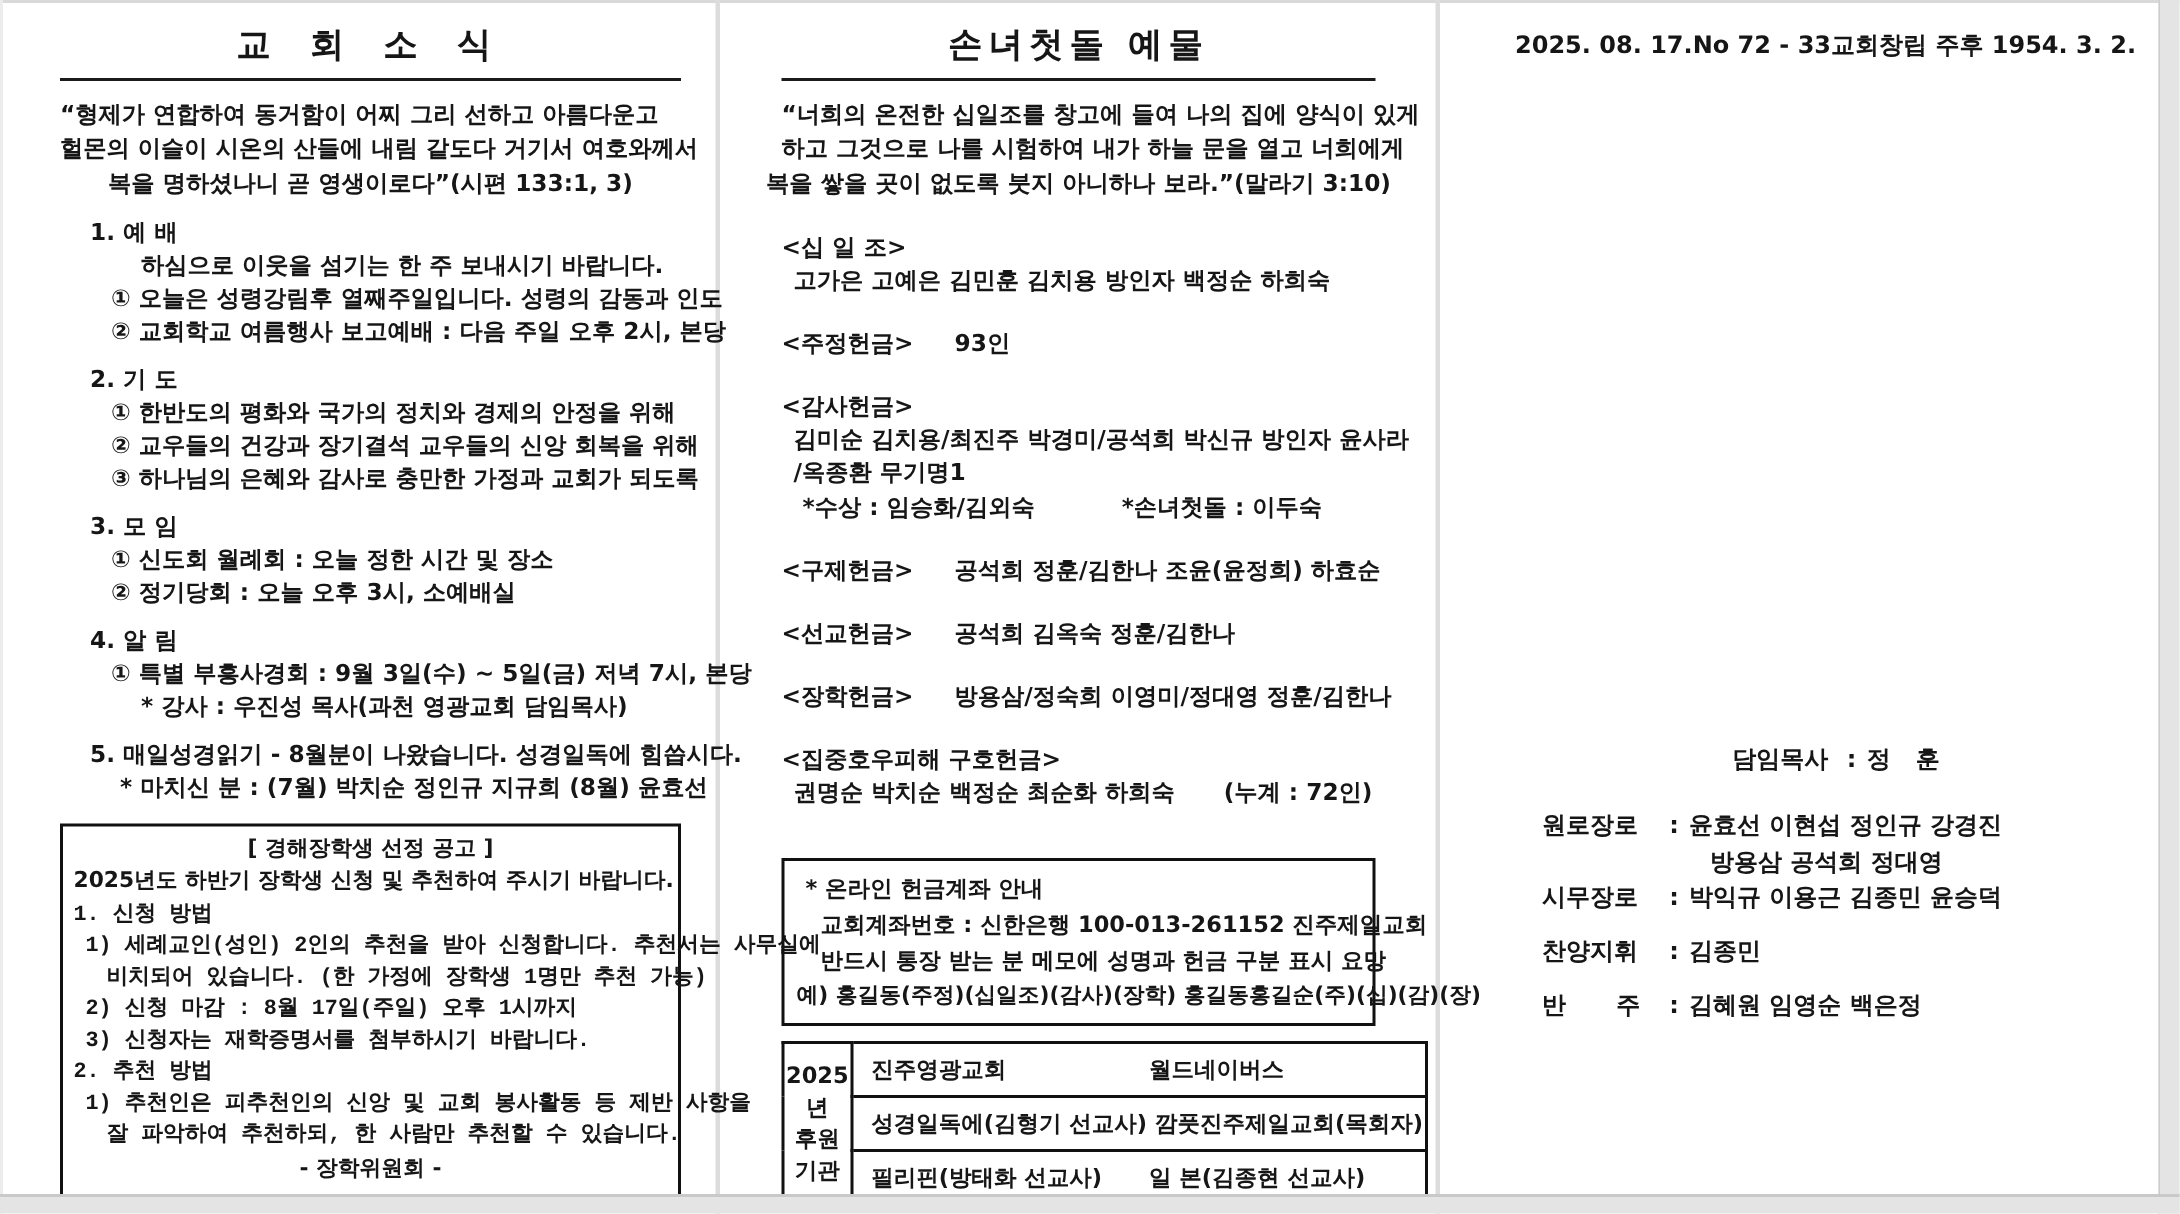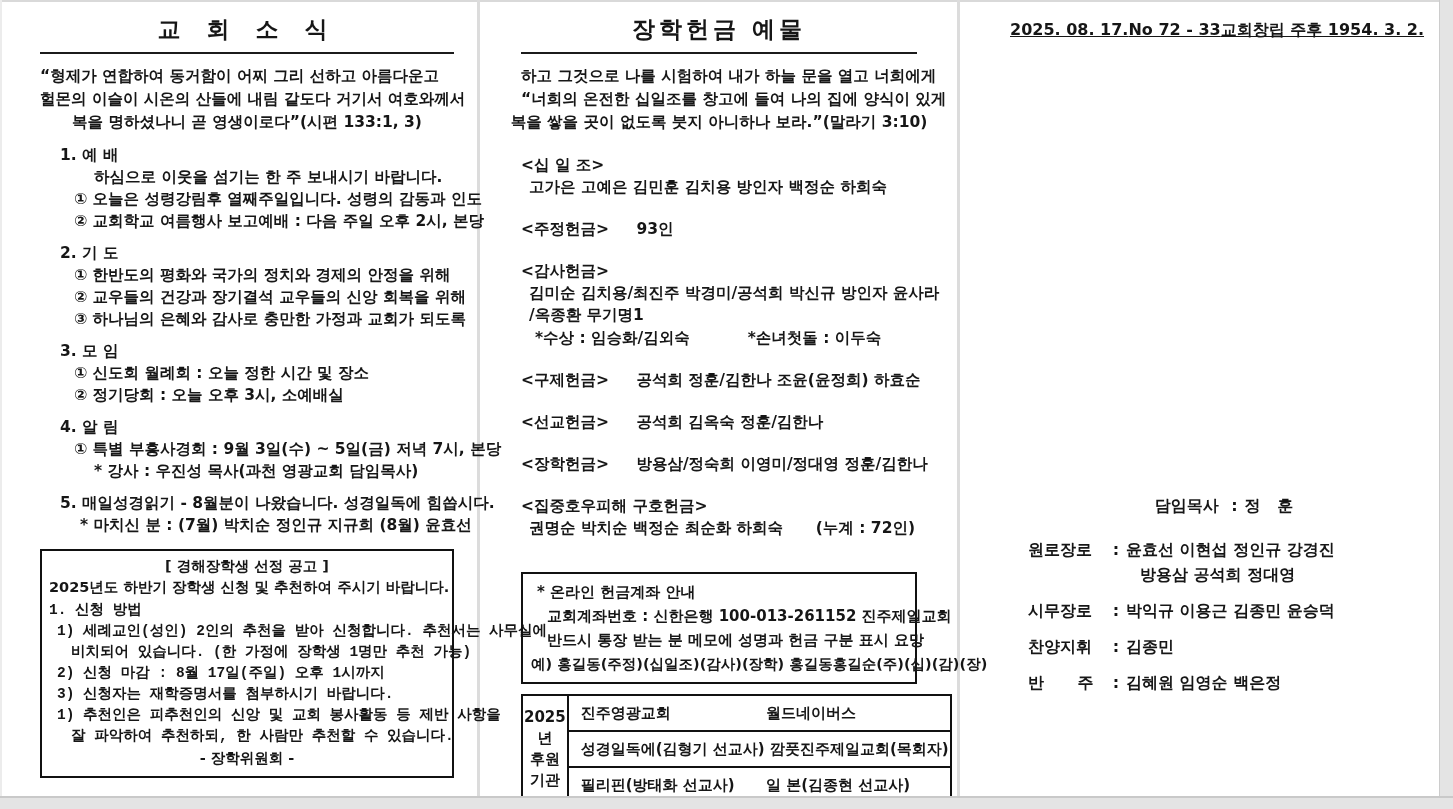--- a/index.html
+++ b/index.html
@@ -75,28 +75,28 @@
   }
   .sponsor-table td{border:2px solid #111;}
   .sponsor-table .st-head{
     width:88px;text-align:center;line-height:21px;vertical-align:middle;
   }
   .sponsor-table .st-cell{height:32px;padding-left:12px;vertical-align:middle;white-space:nowrap;}
   .sponsor-table .st-c1{display:inline-block;min-width:180px;}
 
   .p3-header{
     position:absolute;left:10px;top:20px;width:414px;
-    display:flex;justify-content:space-between;font-size:16px;white-space:nowrap;text-decoration:underline;
+    display:flex;justify-content:space-between;font-size:16px;white-space:nowrap;
   }
   .p3-staff{position:absolute;left:28px;top:494px;width:392px;font-size:16px;line-height:23px;}
   .sp-line{text-align:center;white-space:pre;margin-bottom:21px;}
   .staff-row{display:flex;margin-bottom:13px;white-space:pre;}
   .staff-label{display:inline-block;width:78px;}
   .staff-colon{display:inline-block;width:20px;text-align:center;}
-  .staff-val2{margin-left:98px;margin-top:-11px;margin-bottom:13px;white-space:pre;padding-left:14px;}
+  .staff-val2{margin-left:98px;margin-top:-11px;white-space:pre;padding-left:14px;}
 </style>
 </head>
 <body>
 
 <div class="edge-top"></div>
 <div class="edge-left"></div>
 <div id="divider-1" class="v-divider"></div>
 <div id="divider-2" class="v-divider"></div>
 
 <div id="col1" class="col">
@@ -143,32 +143,33 @@
   </div>
 
   <div class="notice-box">
     <div class="bx-title">[ 경해장학생 선정 공고 ]</div>
     <div class="bx-intro">2025년도 하반기 장학생 신청 및 추천하여 주시기 바랍니다.</div>
     <div class="ln nb-0">1. 신청 방법</div>
     <div class="ln nb-1">1) 세례교인(성인) 2인의 추천을 받아 신청합니다. 추천서는 사무실에</div>
     <div class="ln nb-2">비치되어 있습니다. (한 가정에 장학생 1명만 추천 가능)</div>
     <div class="ln nb-1">2) 신청 마감 : 8월 17일(주일) 오후 1시까지</div>
     <div class="ln nb-1">3) 신청자는 재학증명서를 첨부하시기 바랍니다.</div>
+    <div class="ln nb-0">2. 추천 방법</div>
     <div class="ln nb-1">1) 추천인은 피추천인의 신앙 및 교회 봉사활동 등 제반 사항을</div>
     <div class="ln nb-2">잘 파악하여 추천하되, 한 사람만 추천할 수 있습니다.</div>
     <div class="bx-sign">- 장학위원회 -</div>
   </div>
 </div>
 
 <div id="col2" class="col">
-  <div class="page-title">장학헌금 예물</div>
+  <div class="page-title">손녀첫돌 예물</div>
 
   <div class="verse">
+    <div class="vline">“너희의 온전한 십일조를 창고에 들여 나의 집에 양식이 있게</div>
     <div class="vline">하고 그것으로 나를 시험하여 내가 하늘 문을 열고 너희에게</div>
-    <div class="vline">“너희의 온전한 십일조를 창고에 들여 나의 집에 양식이 있게</div>
     <div class="vlast">
       <span>복을 쌓을 곳이 없도록 붓지 아니하나 보라.”</span>
       <span>(말라기 3:10)</span>
     </div>
   </div>
 
   <div class="offer">
     <div class="o-label">&lt;십 일 조&gt;</div>
     <div class="o-names">고가은 고예은 김민훈 김치용 방인자 백정순 하희숙</div>
   </div>

